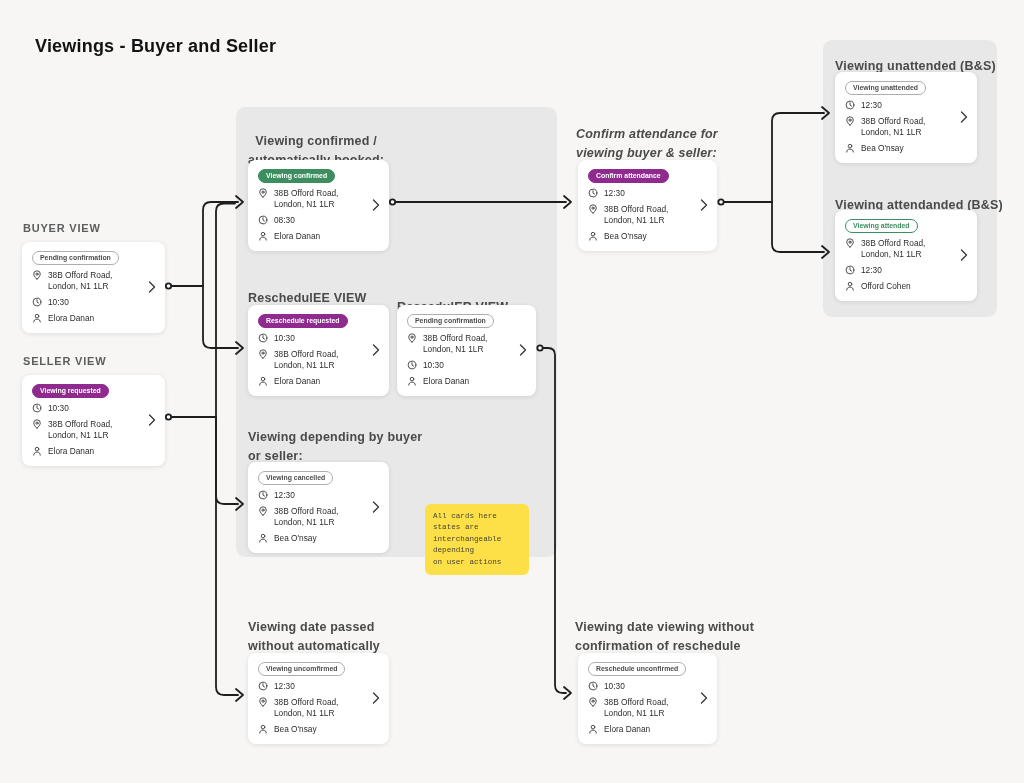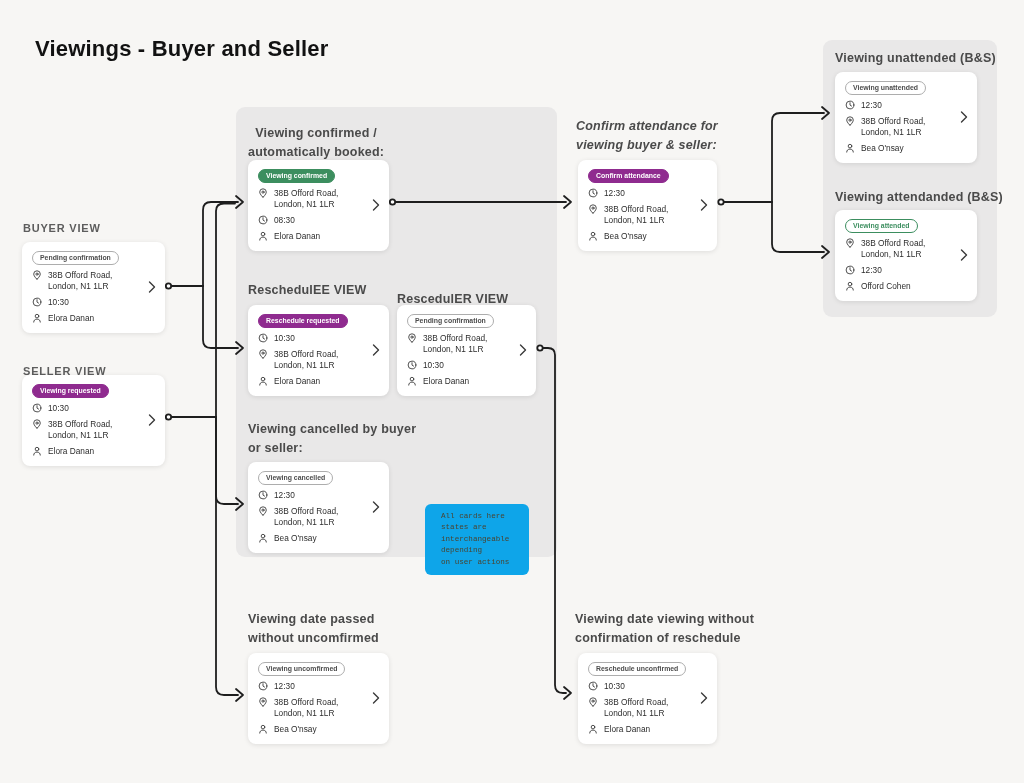--- a/index.html
+++ b/index.html
@@ -4,31 +4,31 @@
 <style>
   html,body{margin:0;padding:0;}
   body{
     width:1024px;height:783px;position:relative;overflow:hidden;
     background:#f7f6f4;
     font-family:"Liberation Sans",sans-serif;
     -webkit-font-smoothing:antialiased;
   }
   .abs{position:absolute;}
   .page-title{
-    font-size:22px;font-weight:800;color:#121212;letter-spacing:.2px;
+    font-size:18px;font-weight:800;color:#121212;letter-spacing:.2px;
   }
   .panel{
     background:#e9e8e8;border-radius:9px;
   }
   .section-label{
     font-size:11px;font-weight:700;color:#5d5d5d;letter-spacing:.8px;
   }
   .panel-heading{
     font-size:12.5px;font-weight:700;color:#4a4a4a;line-height:1.55;
-    white-space:pre-line;letter-spacing:.2px;
+    white-space:pre-line;letter-spacing:.2px;margin-top:8px;
   }
   .card{
     position:absolute;background:#ffffff;border-radius:8px;
     box-shadow:0 1px 5px rgba(0,0,0,.10);
     padding:9px 22px 8px 10px;box-sizing:border-box;
     display:flex;flex-direction:column;gap:5px;align-items:flex-start;
   }
   .badge{
     font-size:6.9px;font-weight:700;border-radius:999px;
     padding:2.5px 7px;line-height:1;white-space:nowrap;
@@ -37,21 +37,21 @@
   .badge.purple{background:#8f2b8f;color:#fff;border:1px solid #8f2b8f;}
   .badge.green{background:#3c8e5f;color:#fff;border:1px solid #3c8e5f;}
   .badge.green-outline{border:1px solid #3c8e5f;color:#3c8e5f;background:#fff;}
   .row{display:flex;gap:6px;align-items:flex-start;}
   .row .ic{flex:0 0 auto;color:#3c3c3c;display:inline-flex;margin-top:0px;}
   .row .txt{
     font-size:8.3px;color:#2c2c2c;line-height:1.35;max-width:102px;
   }
   .chev{position:absolute;right:9px;top:50%;transform:translateY(-50%);display:inline-flex;}
   .note{
-    background:#0ea5e9;border-radius:6px;padding:7px 16px;box-sizing:border-box;
+    background:#fde047;border-radius:6px;padding:7px 8px;box-sizing:border-box;
     font-family:"Liberation Mono",monospace;font-size:7.6px;line-height:1.5;
     color:#4a4431;white-space:pre-line;
   }
   svg.wires{position:absolute;left:0;top:0;pointer-events:none;}
   .wire{stroke:#1e1e1e;stroke-width:1.8;fill:none;stroke-linecap:round;stroke-linejoin:round;}
   .dot{stroke:#1e1e1e;stroke-width:1.8;fill:#ffffff;}
 </style>
 </head>
 <body>
 
@@ -124,21 +124,21 @@
       </span>
       <span class="txt">Elora Danan</span>
     </div>
     <span class="chev">
       <svg width="8" height="12" viewBox="0 0 8 12" fill="none" stroke="#3a3a3a" stroke-width="1.4" stroke-linecap="round" stroke-linejoin="round">
         <path d="M1.5 1 L6.5 6 L1.5 11"></path>
       </svg>
     </span>
   </div>
 
-<div class="abs section-label" style="left:23px;top:355px;margin-top:10px;">SELLER VIEW</div>
+<div class="abs section-label" style="left:23px;top:355px;">SELLER VIEW</div>
 <div class="card" style="left:22px;top:375px;width:143px;min-height:84px;">
     <span class="badge purple">Viewing requested</span>
     <div class="row">
       <span class="ic">
         <svg width="10" height="10" viewBox="0 0 10 10" fill="none" stroke="currentColor" stroke-width="0.9" stroke-linecap="round">
           <circle cx="5" cy="5" r="3.9"></circle>
           <path d="M5 2.7 V5.1 L6.6 6.1"></path>
         </svg>
       </span>
       <span class="txt">10:30</span>
@@ -273,21 +273,21 @@
       </span>
       <span class="txt">Elora Danan</span>
     </div>
     <span class="chev">
       <svg width="8" height="12" viewBox="0 0 8 12" fill="none" stroke="#3a3a3a" stroke-width="1.4" stroke-linecap="round" stroke-linejoin="round">
         <path d="M1.5 1 L6.5 6 L1.5 11"></path>
       </svg>
     </span>
   </div>
 
-<div class="abs panel-heading" style="left:248px;top:420px;">Viewing cancelled by buyer
+<div class="abs panel-heading" style="left:248px;top:420px;">Viewing depending by buyer
 or seller:</div>
 <div class="card" style="left:248px;top:462px;width:141px;min-height:84px;">
     <span class="badge outline">Viewing cancelled</span>
     <div class="row">
       <span class="ic">
         <svg width="10" height="10" viewBox="0 0 10 10" fill="none" stroke="currentColor" stroke-width="0.9" stroke-linecap="round">
           <circle cx="5" cy="5" r="3.9"></circle>
           <path d="M5 2.7 V5.1 L6.6 6.1"></path>
         </svg>
       </span>
@@ -428,21 +428,21 @@
       <span class="txt">Offord Cohen</span>
     </div>
     <span class="chev">
       <svg width="8" height="12" viewBox="0 0 8 12" fill="none" stroke="#3a3a3a" stroke-width="1.4" stroke-linecap="round" stroke-linejoin="round">
         <path d="M1.5 1 L6.5 6 L1.5 11"></path>
       </svg>
     </span>
   </div>
 
 <div class="abs panel-heading" style="left:248px;top:610px;">Viewing date passed
-without uncomfirmed</div>
+without automatically</div>
 <div class="card" style="left:248px;top:653px;width:141px;min-height:84px;">
     <span class="badge outline">Viewing uncomfirmed</span>
     <div class="row">
       <span class="ic">
         <svg width="10" height="10" viewBox="0 0 10 10" fill="none" stroke="currentColor" stroke-width="0.9" stroke-linecap="round">
           <circle cx="5" cy="5" r="3.9"></circle>
           <path d="M5 2.7 V5.1 L6.6 6.1"></path>
         </svg>
       </span>
       <span class="txt">12:30</span>

